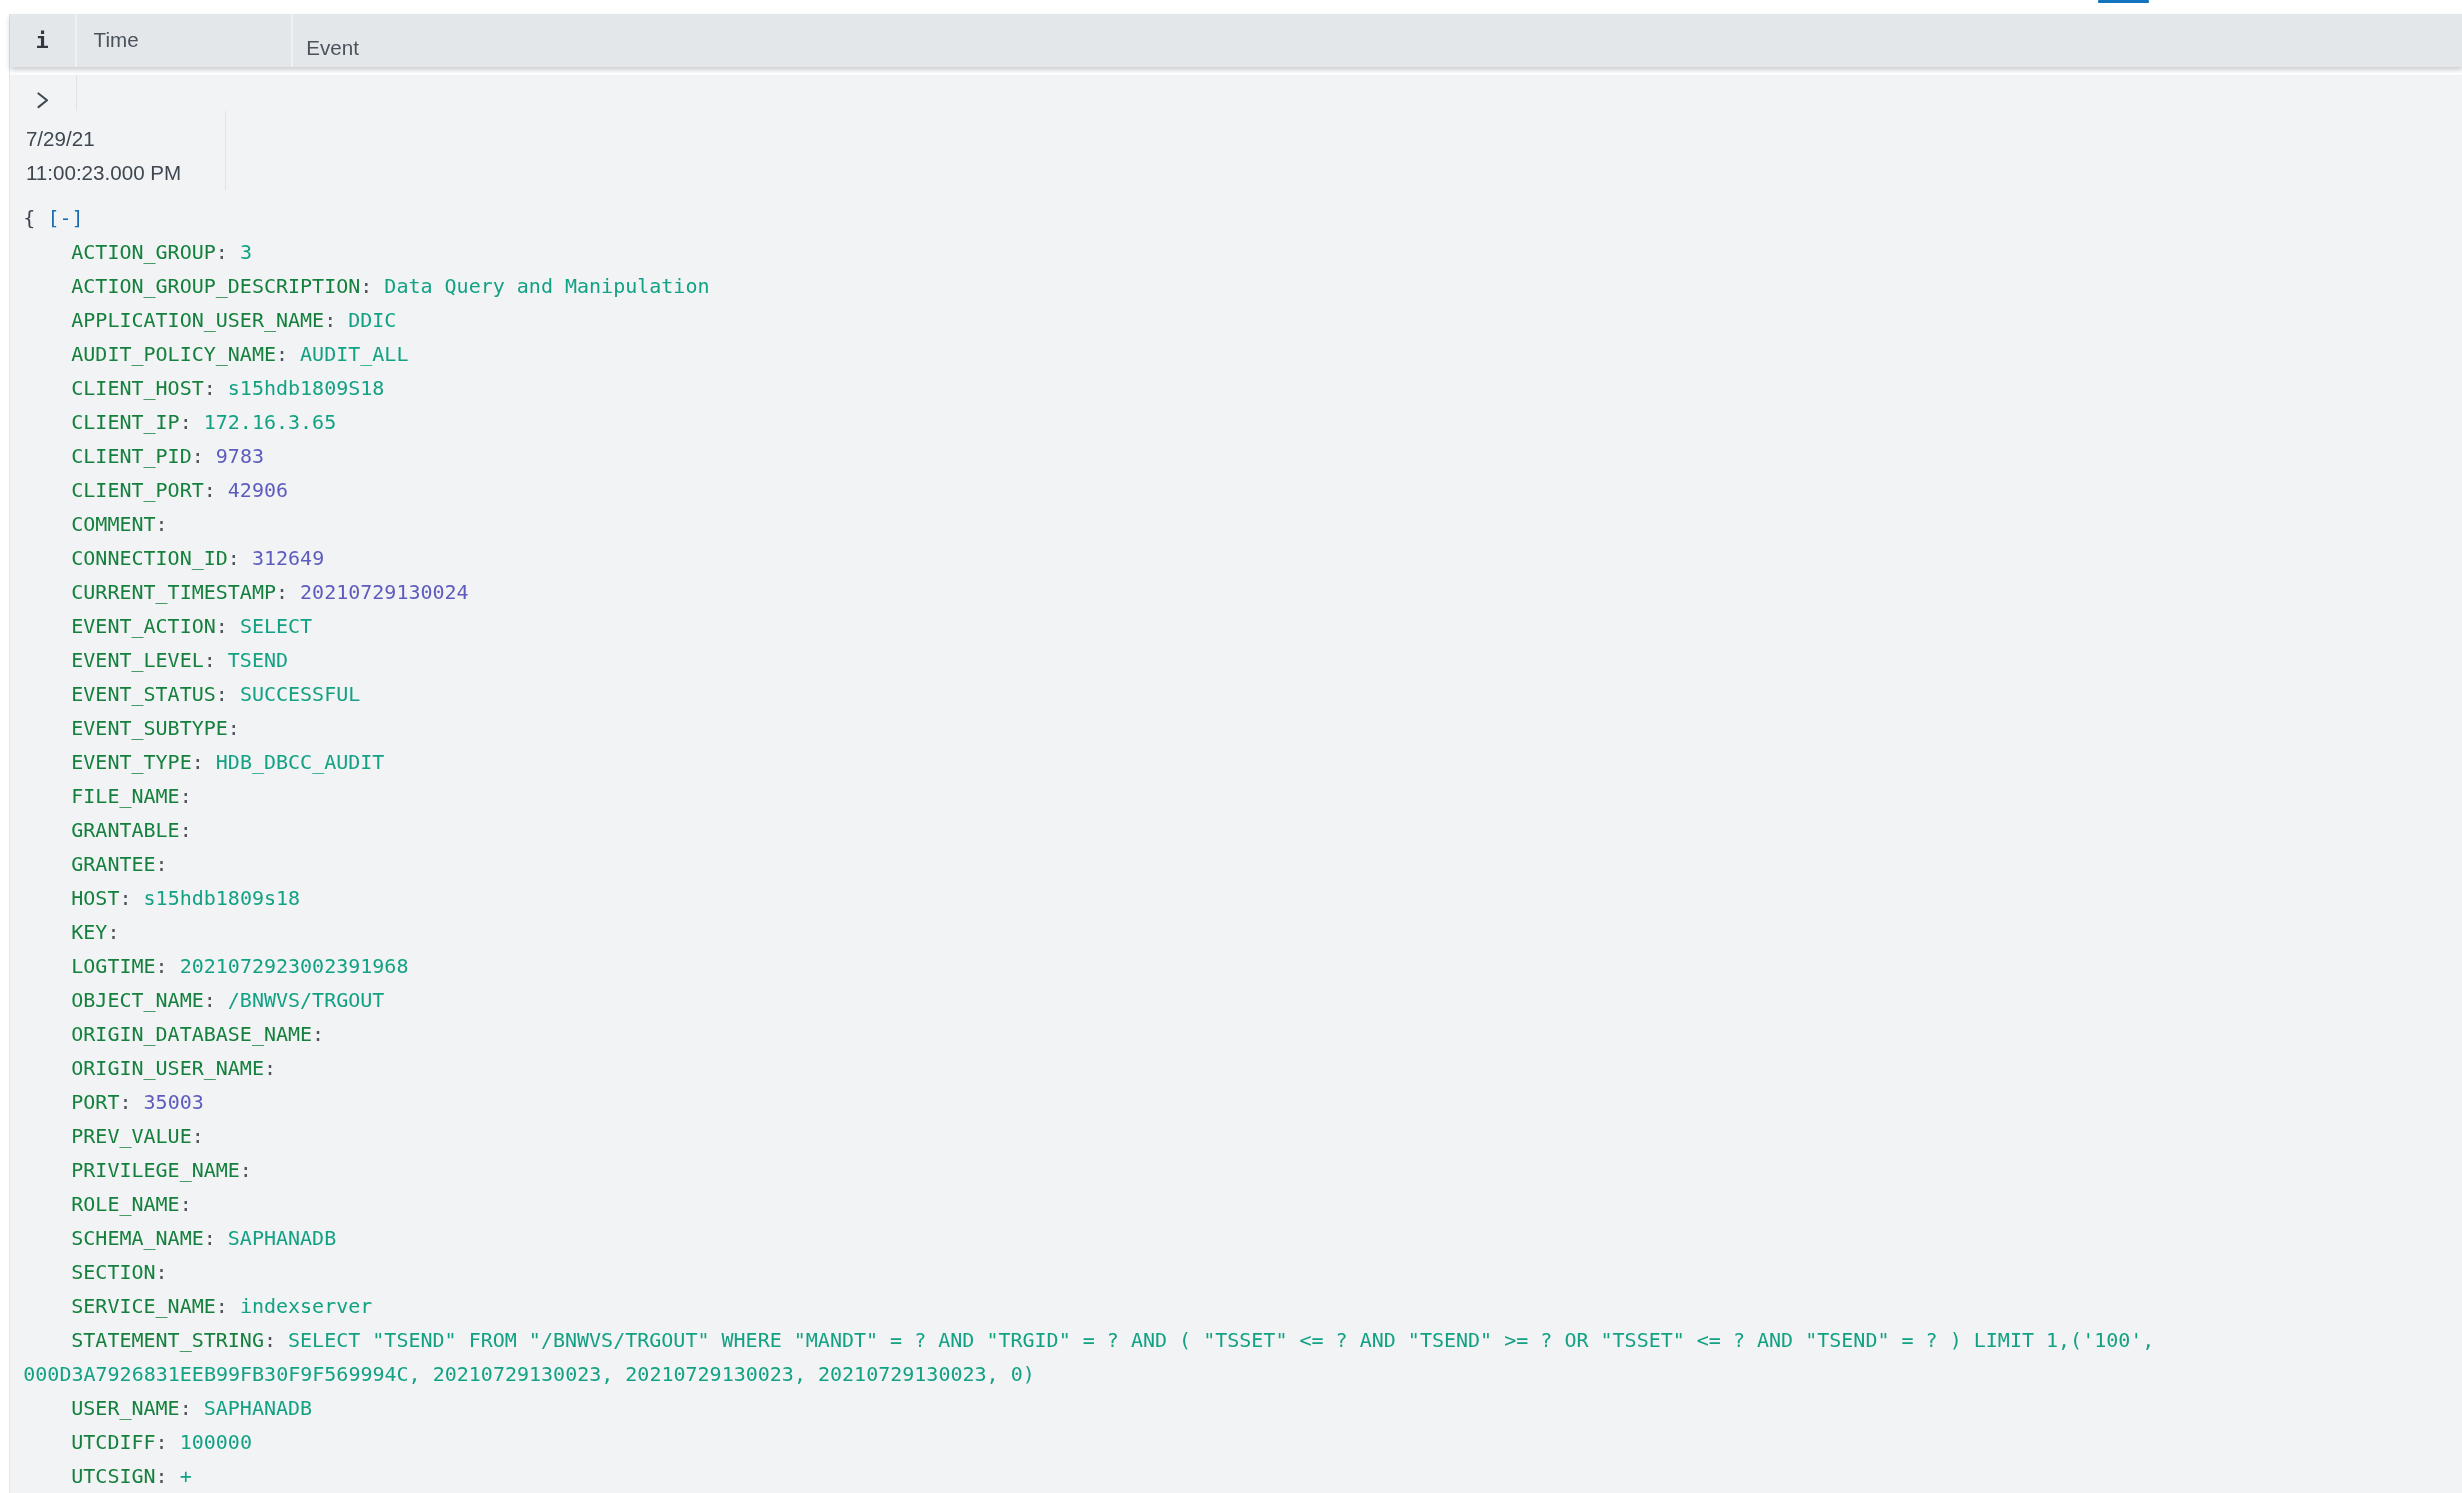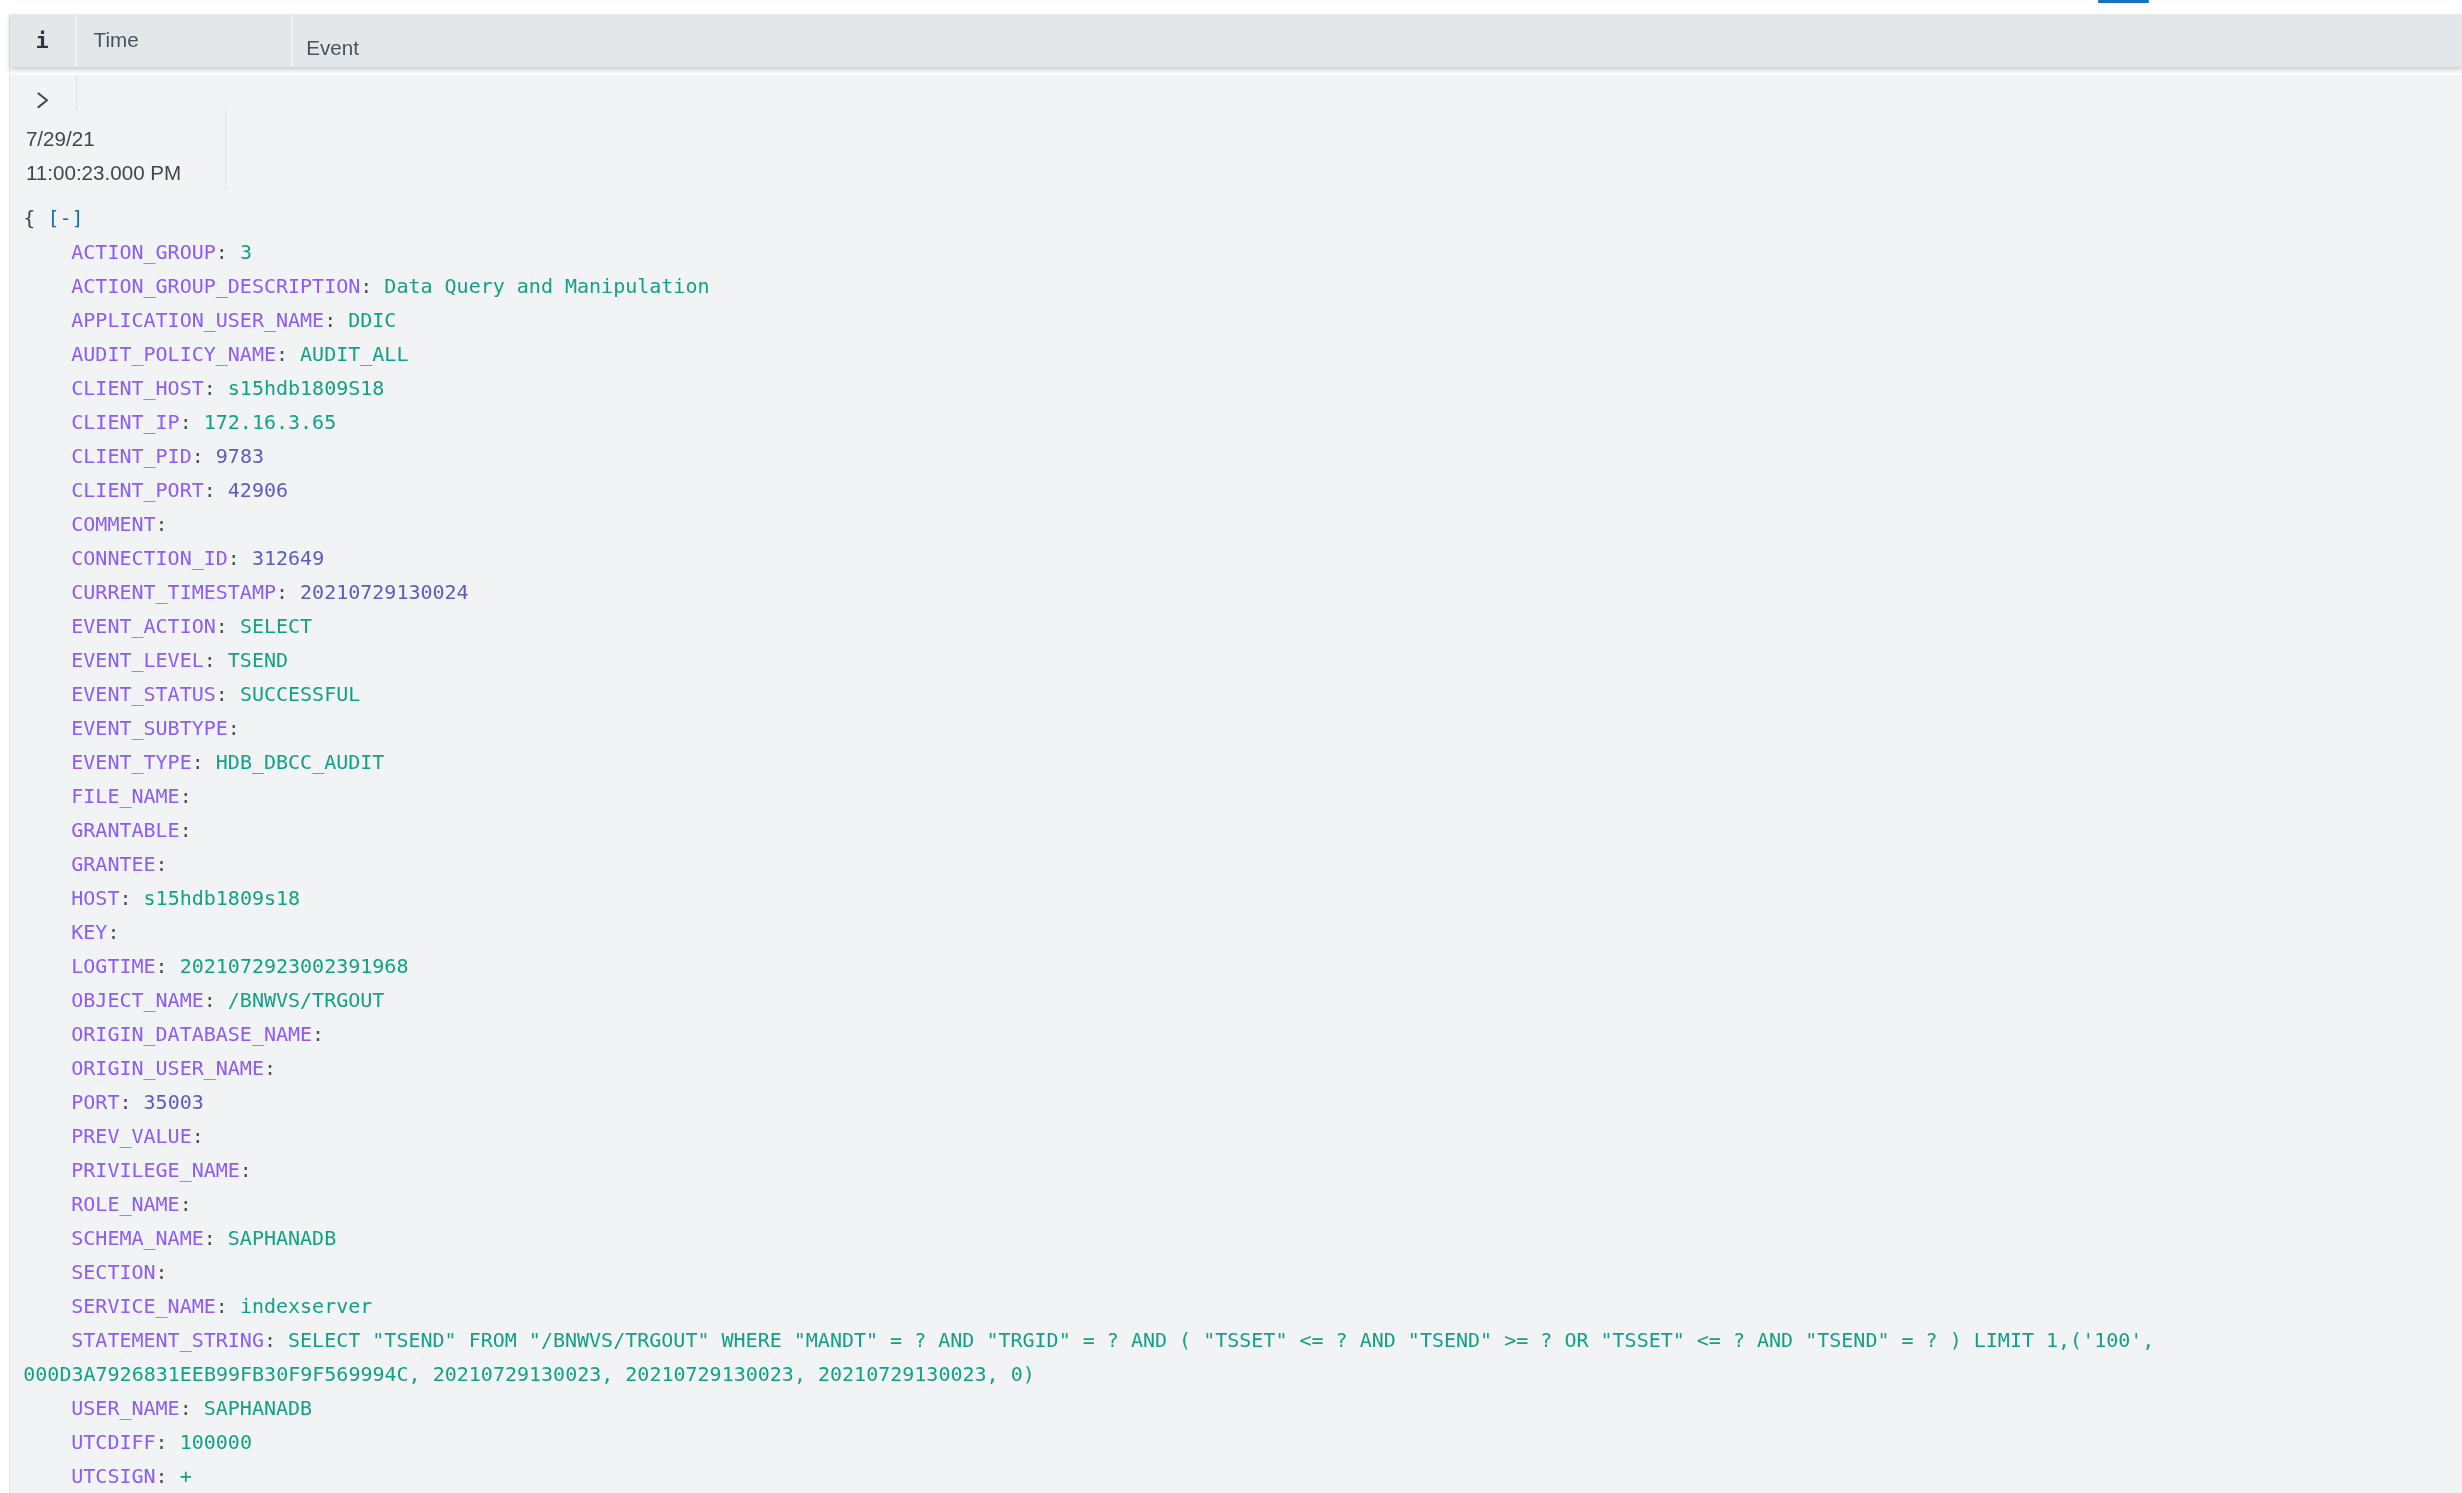--- a/index.html
+++ b/index.html
@@ -37,21 +37,21 @@
 
   .cell-time { width:216px; border-right:0.9px solid #dfe3e6; padding:11px 0 0 16.3px;
                color:#3f4751; font-size:20.6px; line-height:34px; white-space:nowrap; }
 
   .cell-event { flex:1; padding:11px 8.6px 0 13.7px;
                 font-family:"DejaVu Sans Mono", monospace; font-size:20px;
                 line-height:34px; color:#3e4450; }
 
   .json-line { white-space:pre-wrap; word-break:break-word; }
   .json-line.field { text-indent:48px; }
-  .k     { color:#8b5cf6; }
+  .k     { color:#15803d; }
   .colon { color:#50555c; }
   .v.string { color:#13a184; }
   .v.number { color:#5d5cbe; }
   .brace { color:#3e4450; }
   .toggle-link { color:#1c6bb5; text-decoration:none; cursor:pointer; }
 
   .raw-link { display:inline-block; margin-top:1.7px; font-family:"Liberation Sans", sans-serif;
               font-size:20.6px; line-height:34px; color:#0369a1; text-decoration:none;
               cursor:pointer; }
 </style>

